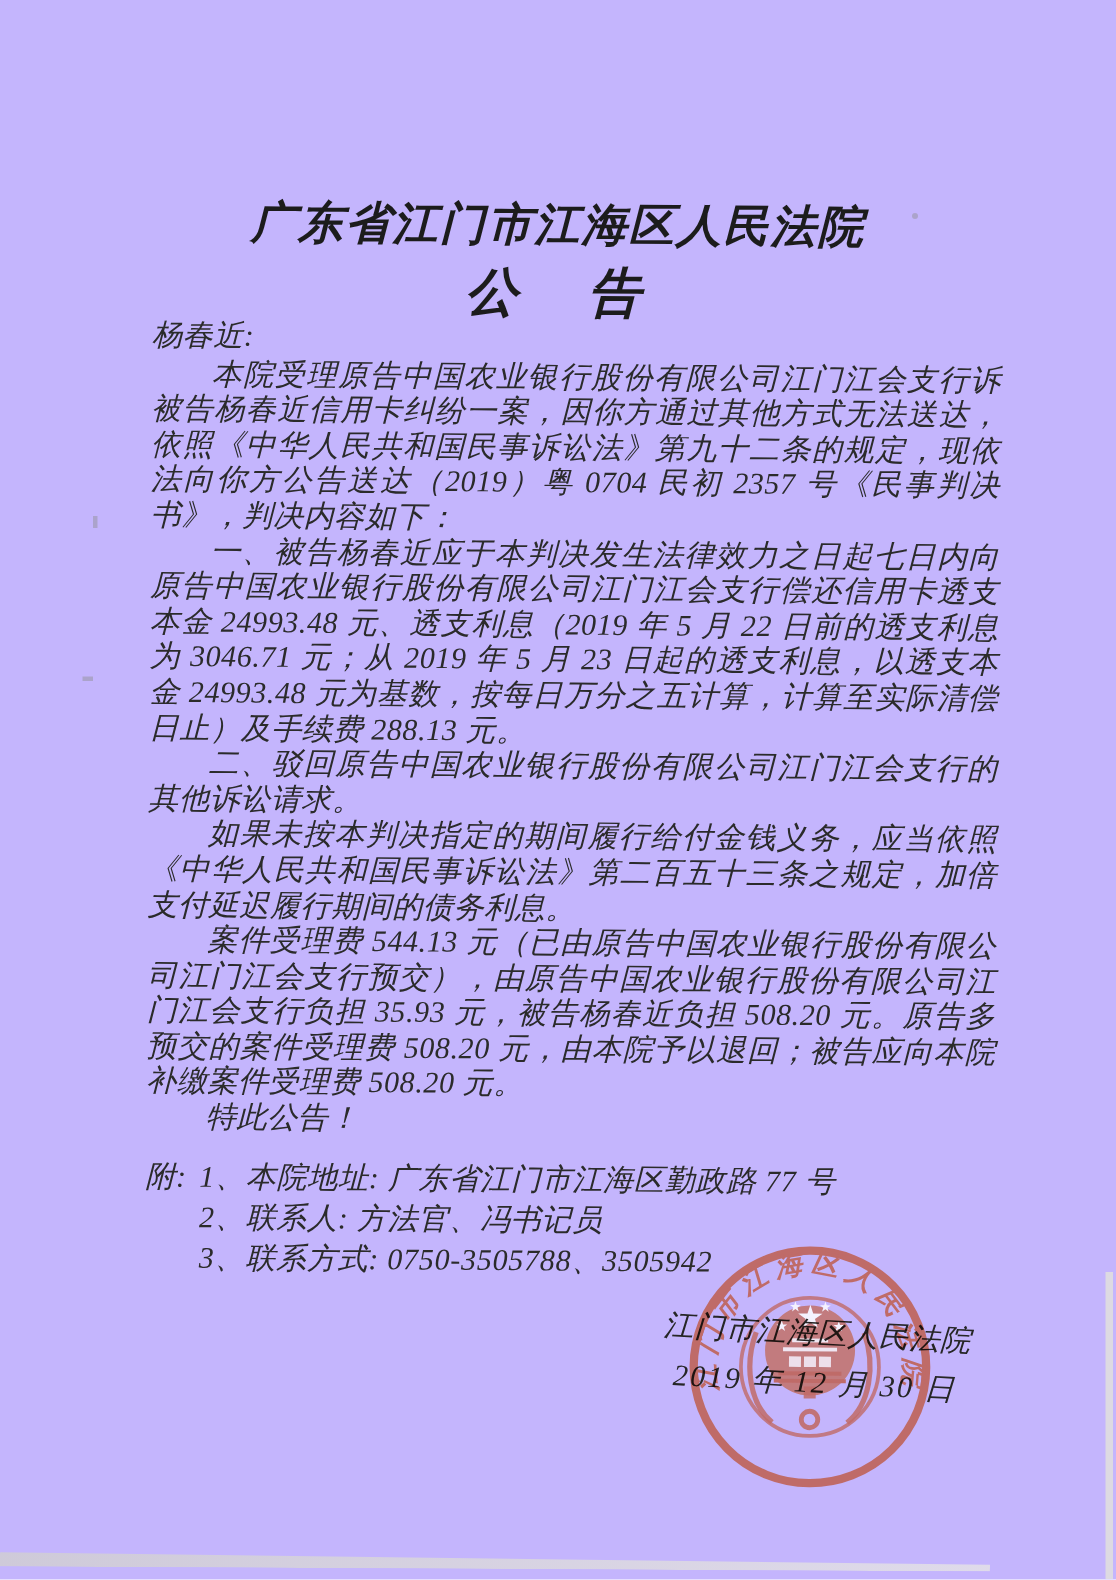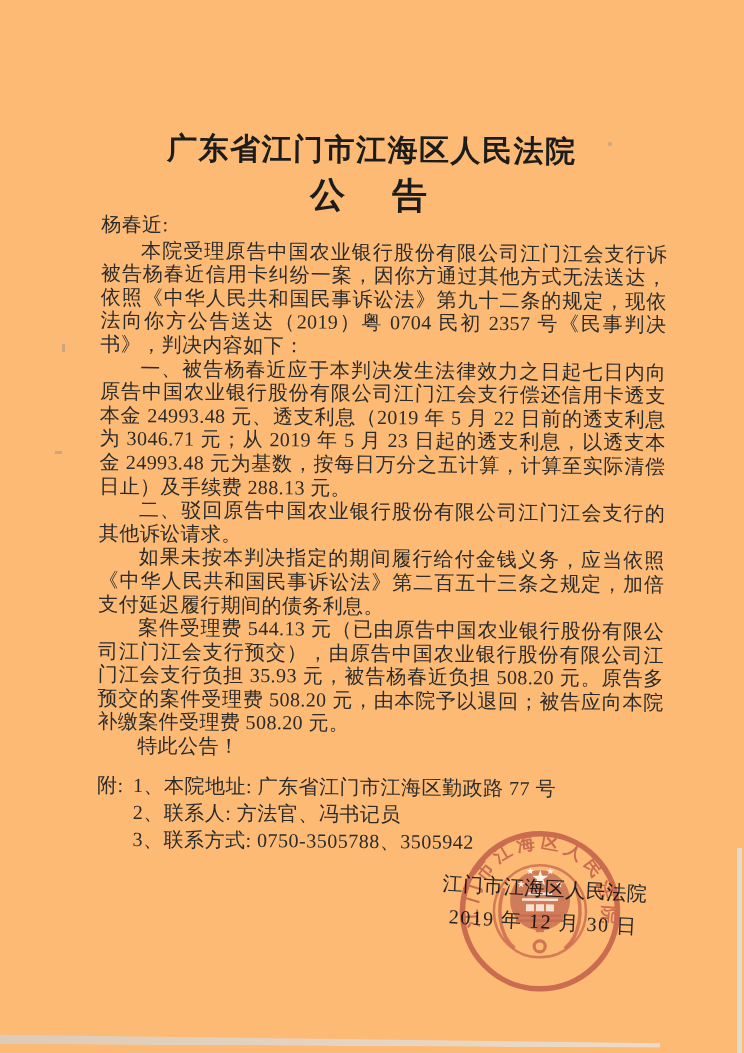--- a/index.html
+++ b/index.html
@@ -1,20 +1,21 @@
 <!DOCTYPE html>
 <html><head>
 <meta charset="utf-8">
 <style>
   html,body{margin:0;padding:0;background:#ffffff;}
   .page{
     position:relative;width:744px;height:1053px;overflow:hidden;
-    background:#fdba74;
+    background:#c4b5fd;
     font-family:"Liberation Serif","DejaVu Serif",serif;
     color:#2b2b2b;
+    font-style:italic;
   }
   .tilt{
     position:absolute;left:0;top:0;width:744px;height:1053px;
     transform:rotate(0.45deg);transform-origin:120px 140px;
   }
   .court-title{
     position:absolute;left:0;top:128px;width:744px;
     text-align:center;font-size:30px;font-weight:bold;color:#1c1c1c;
     letter-spacing:1.5px;margin:0;
   }

